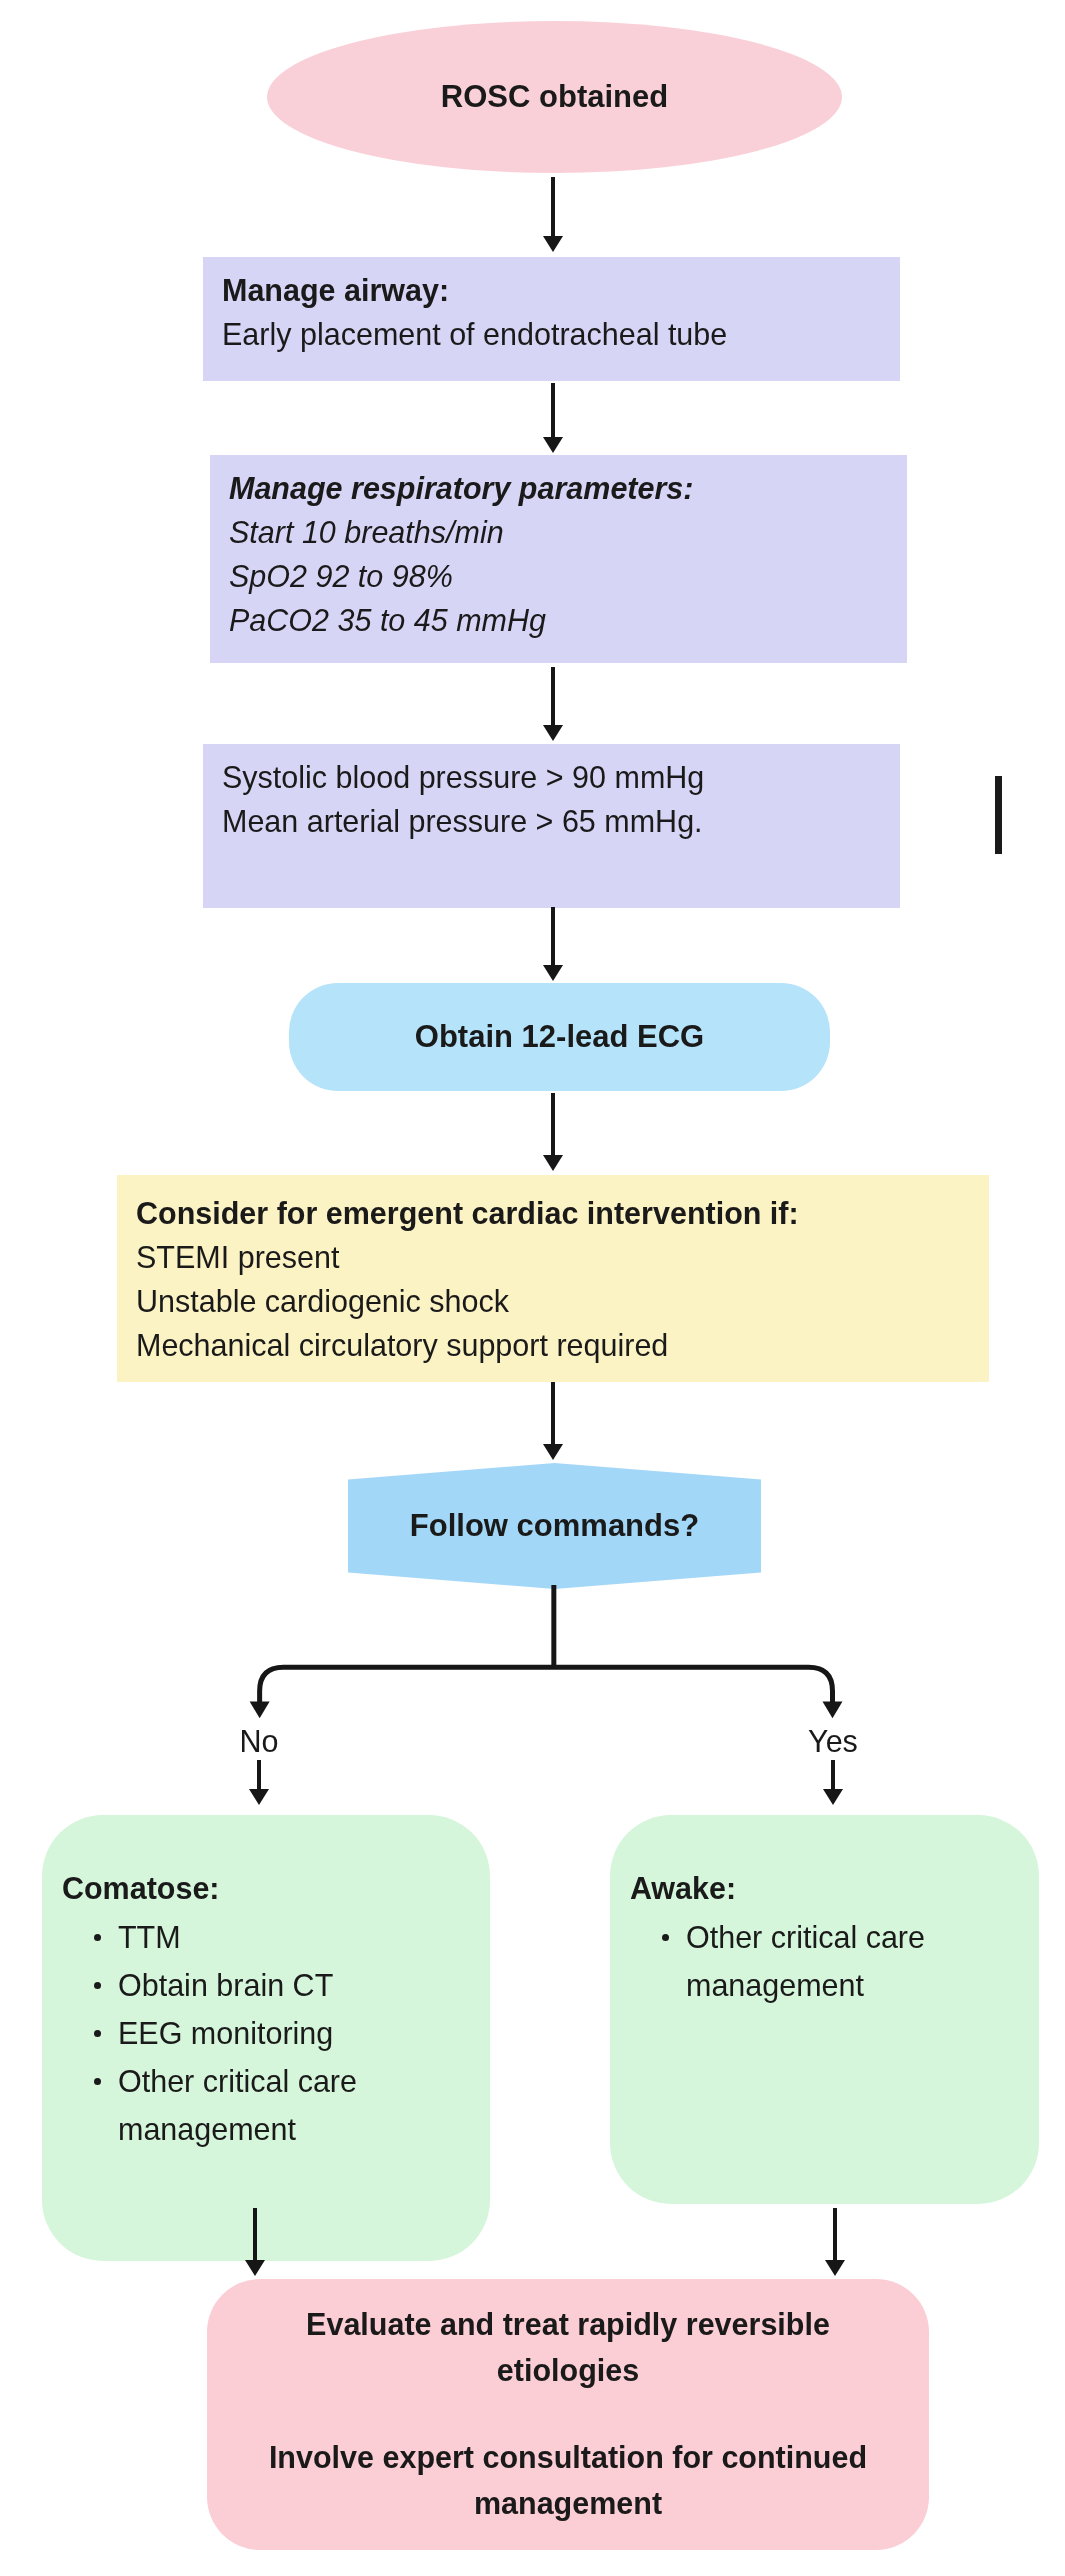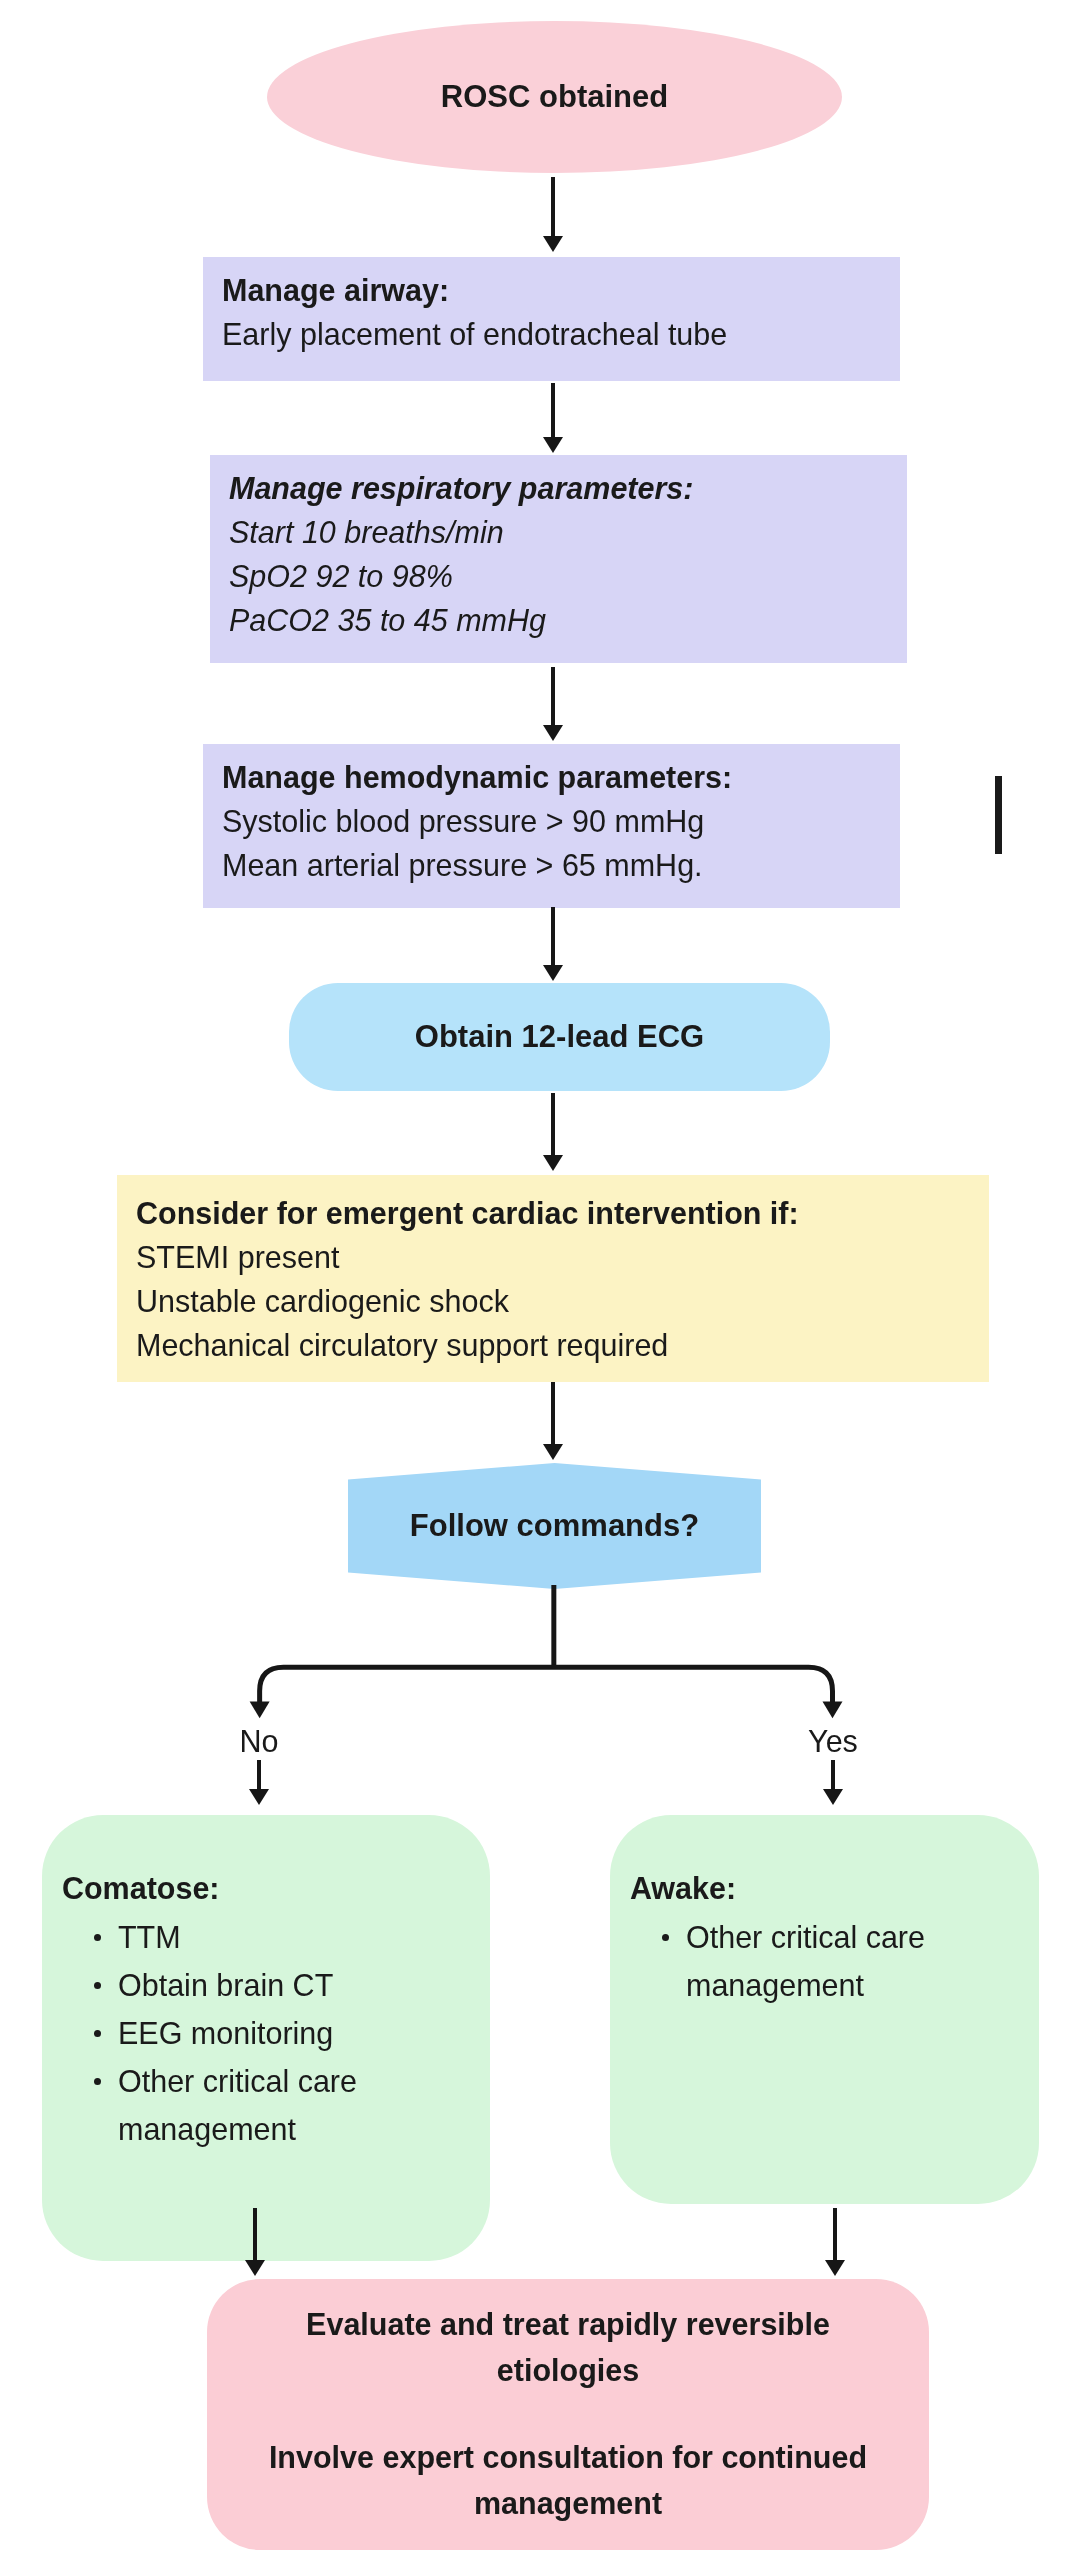--- a/index.html
+++ b/index.html
@@ -70,21 +70,20 @@
     <div class="line">SpO2 92 to 98%</div>
     <div class="line">PaCO2 35 to 45 mmHg</div>
   </div>
 
   <div class="arrow" style="left:543px;top:667px;">
     <div class="shaft" style="height:58px;"></div>
     <div class="head"></div>
   </div>
 
   <div class="node process" style="left:203px;top:744px;width:697px;height:164px;">
-    <div class="line bold">Manage hemodynamic parameters:</div>
     <div class="line">Systolic blood pressure &gt; 90 mmHg</div>
     <div class="line">Mean arterial pressure &gt; 65 mmHg.</div>
   </div>
 
   <div class="stray"></div>
 
   <div class="arrow" style="left:543px;top:907px;">
     <div class="shaft" style="height:58px;"></div>
     <div class="head"></div>
   </div>

